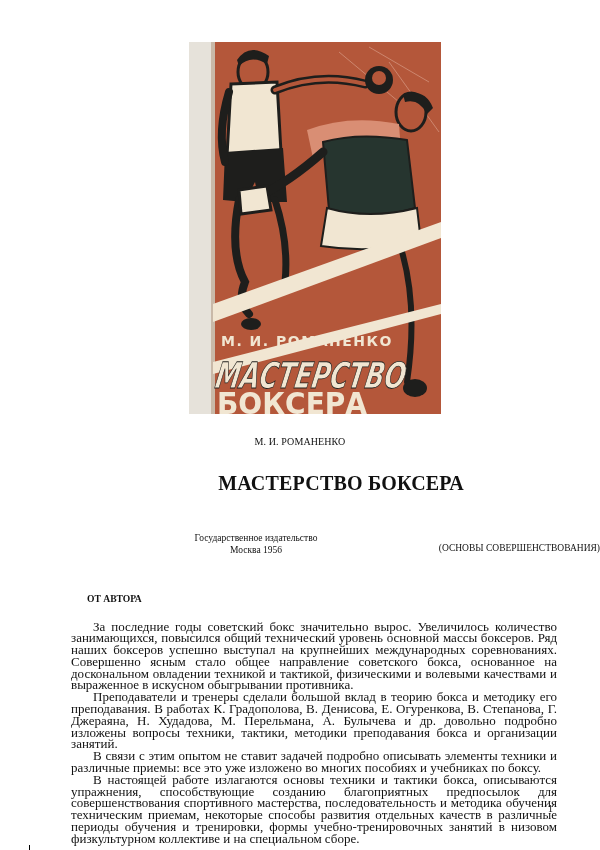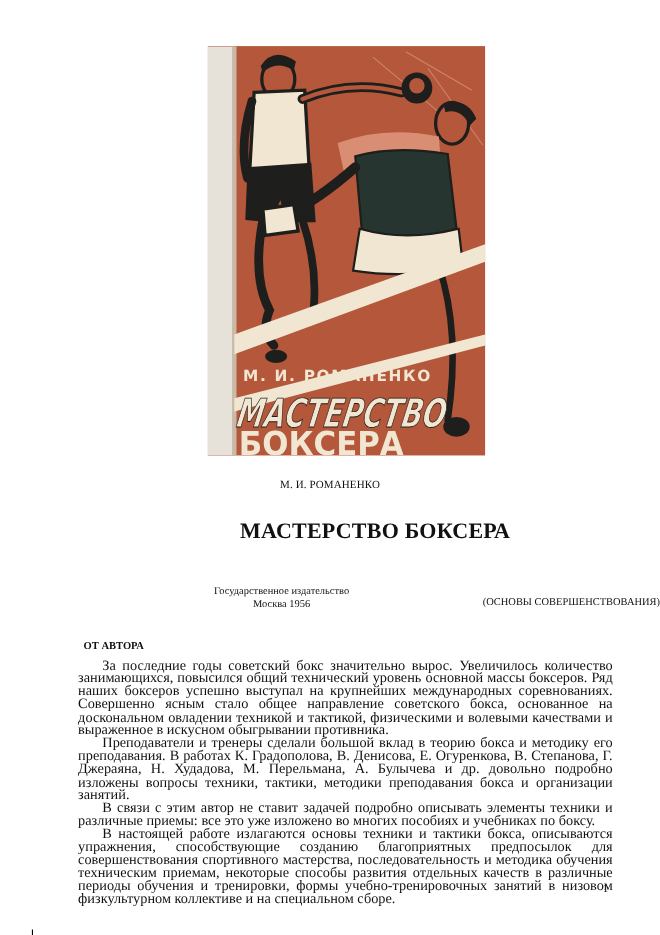--- a/index.html
+++ b/index.html
@@ -68,21 +68,21 @@
     .section {
       position: absolute;
       left: 71px;
       top: 577px;
       width: 486px;
     }
     .section-heading {
       font-size: 9.6px;
       font-weight: bold;
       line-height: 11.5px;
-      margin: 5px;
+      margin: 16px;
     }
     .para {
       font-size: 13px;
       line-height: 11.8px;
       text-align: justify;
       text-indent: 22px;
       margin: 0;
     }
     .page-number {
       position: absolute;
@@ -160,18 +160,18 @@
 <div class="subtitle">(ОСНОВЫ СОВЕРШЕНСТВОВАНИЯ)</div>
 <div class="publisher">
   <div>Государственное издательство</div>
   <div>Москва 1956</div>
 </div>
 
 <div class="section">
   <p class="section-heading">ОТ АВТОРА</p>
   <p class="para">За последние годы советский бокс значительно вырос. Увеличилось количество занимающихся, повысился общий технический уровень основной массы боксеров. Ряд наших боксеров успешно выступал на крупнейших международных соревнованиях. Совершенно ясным стало общее направление советского бокса, основанное на доскональном овладении техникой и тактикой, физическими и волевыми качествами и выраженное в искусном обыгрывании противника.</p>
   <p class="para">Преподаватели и тренеры сделали большой вклад в теорию бокса и методику его преподавания. В работах К. Градополова, В. Денисова, Е. Огуренкова, В. Степанова, Г. Джераяна, Н. Худадова, М. Перельмана, А. Булычева и др. довольно подробно изложены вопросы техники, тактики, методики преподавания бокса и организации занятий.</p>
-  <p class="para">В связи с этим автор не ставит задачей подробно описывать элементы техники и различные приемы: все это уже изложено во многих пособиях и учебниках по боксу.</p>
+  <p class="para">В связи с этим опытом не ставит задачей подробно описывать элементы техники и различные приемы: все это уже изложено во многих пособиях и учебниках по боксу.</p>
   <p class="para">В настоящей работе излагаются основы техники и тактики бокса, описываются упражнения, способствующие созданию благоприятных предпосылок для совершенствования спортивного мастерства, последовательность и методика обучения техническим приемам, некоторые способы развития отдельных качеств в различные периоды обучения и тренировки, формы учебно-тренировочных занятий в низовом физкультурном коллективе и на специальном сборе.</p>
 </div>
 
 <div class="page-number">1</div>
 <div class="scan-mark"></div>
 
 </body></html>

